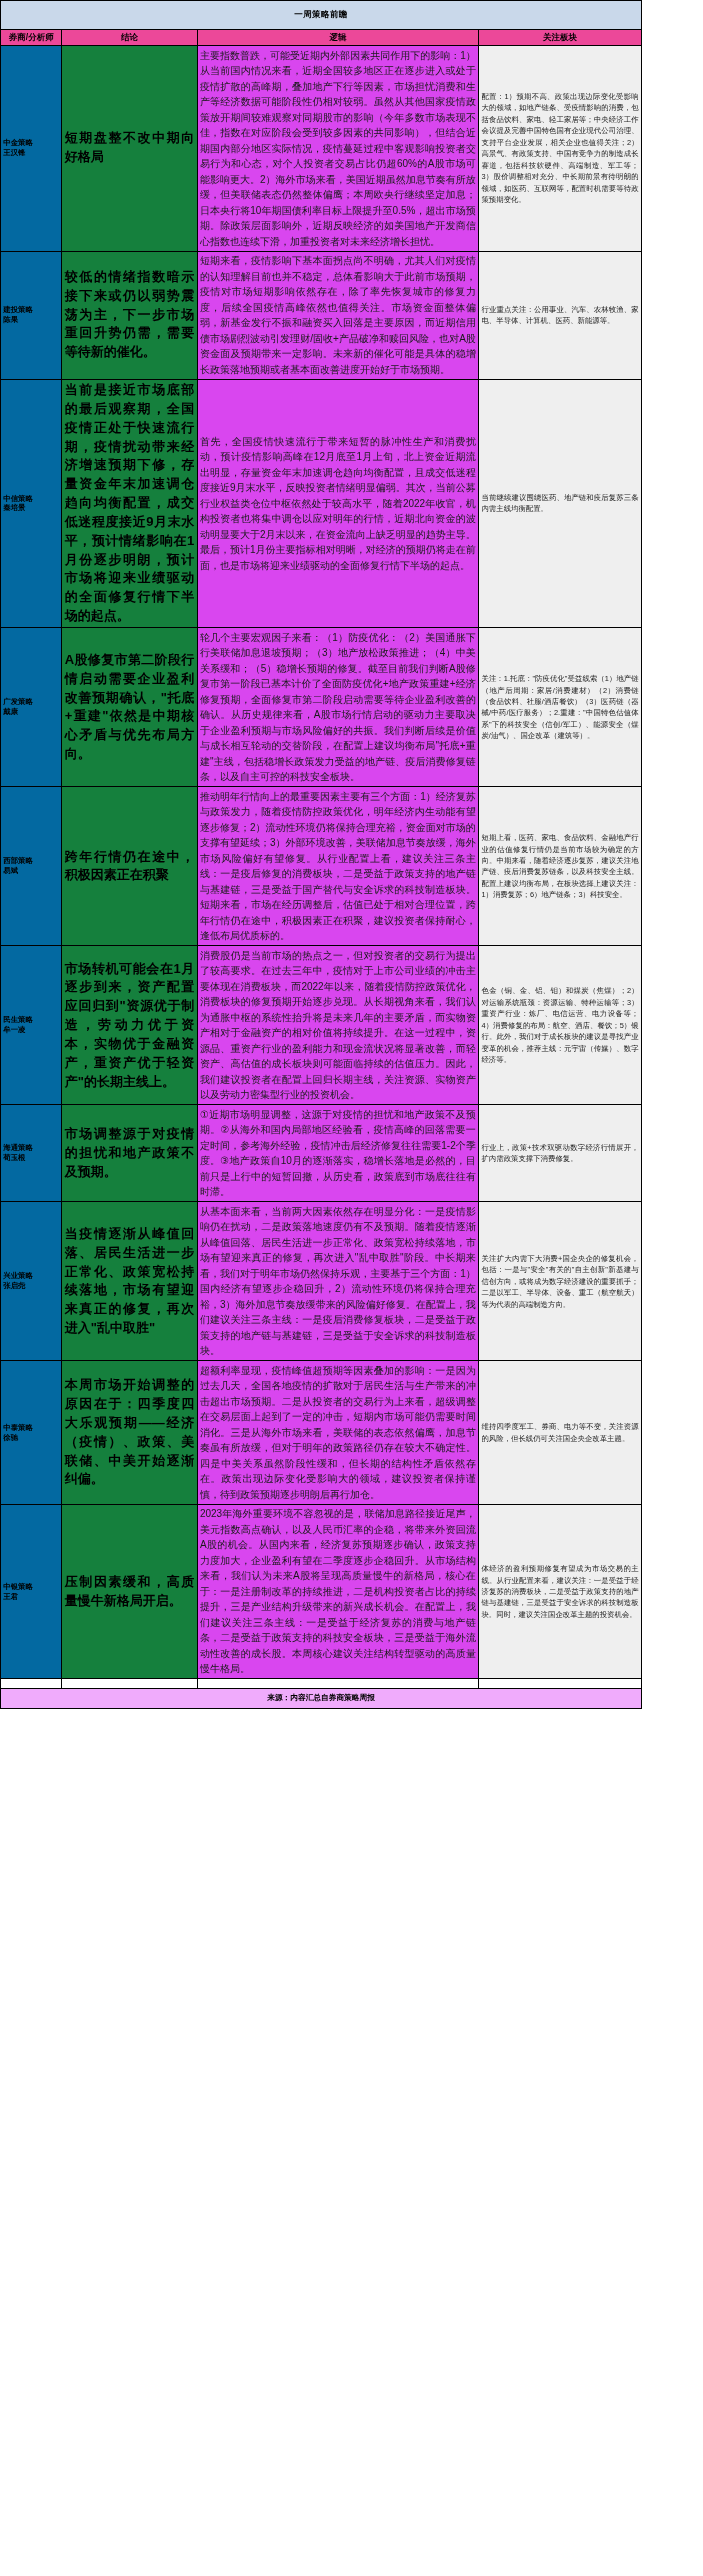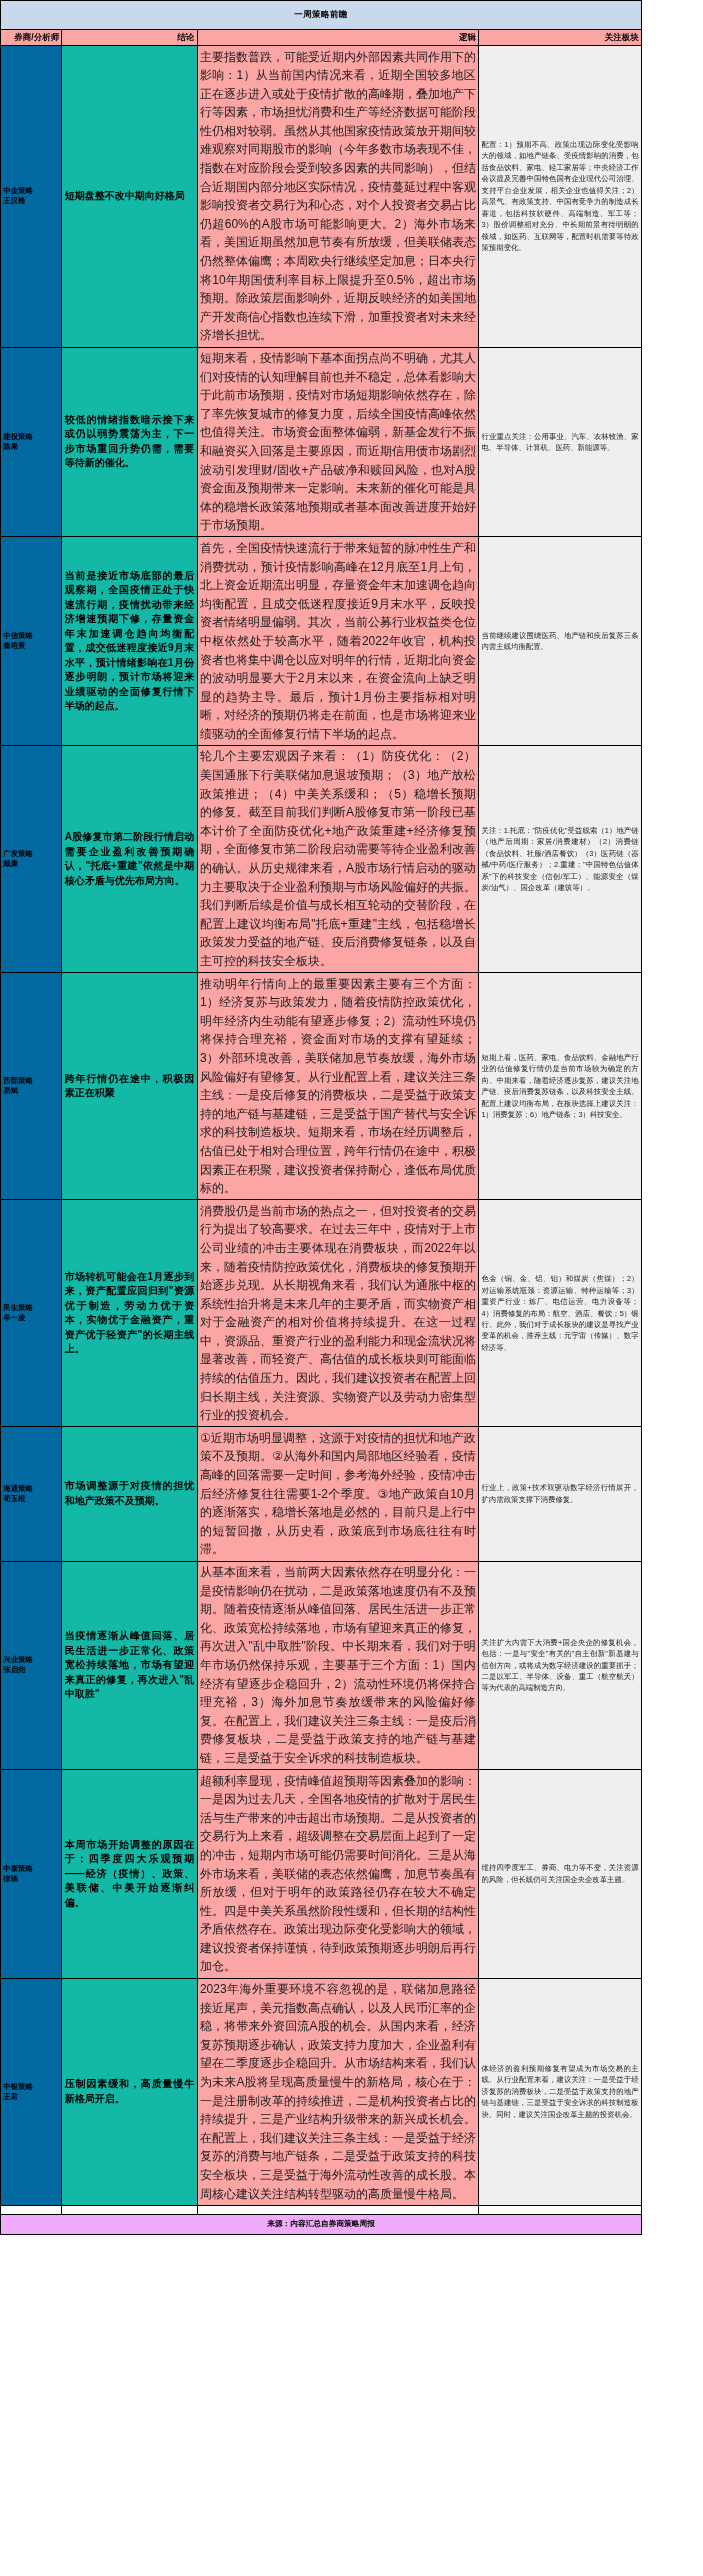--- a/index.html
+++ b/index.html
@@ -31,53 +31,53 @@
   .title-bar{
     background:#c9d8ea;
     text-align:center;
     font-size:8.5px;
     font-weight:bold;
     color:#000;
     height:29px;
     letter-spacing:0.4px;
   }
   .hdr{
-    background:#fca5a5;
+    background:#ec4899;
     font-size:8.5px;
     font-weight:bold;
     color:#000;
     height:14.7px;
     vertical-align:middle;
-    text-align:right;
+    text-align:center;
     padding-left:2.3px;
   }
   td.broker{
     background:#0369a1;
     font-size:7.4px;
     font-weight:bold;
     color:#000;
     line-height:1.35;
     text-align:left;
     padding-left:3.1px;
     white-space:pre-line;
     margin-top:8px;
   }
   td.concl{
-    background:#14b8a6;
-    font-size:10px;
+    background:#15803d;
+    font-size:13px;
     font-weight:bold;
     color:#000;
     line-height:1.45;
     text-align:justify;
     text-justify:inter-ideograph;
     padding:2.3px 3.9px;
   }
   td.logic{
-    background:#fca5a5;
-    font-size:12px;
+    background:#d946ef;
+    font-size:10px;
     color:#1a1a1a;
     line-height:1.55;
     text-align:justify;
     text-justify:inter-ideograph;
     padding:3.1px 4.6px;
   }
   td.sector{
     background:#efefef;
     font-size:7.4px;
     color:#1a1a1a;

